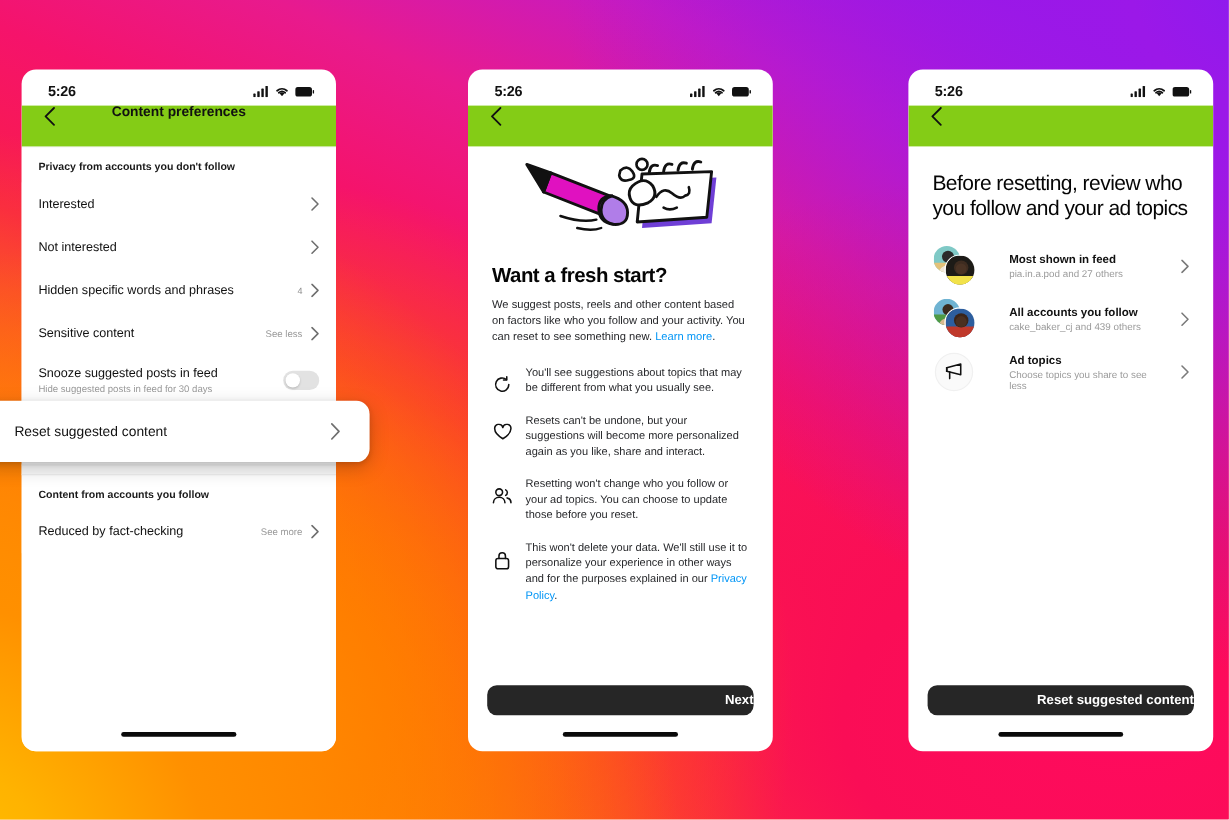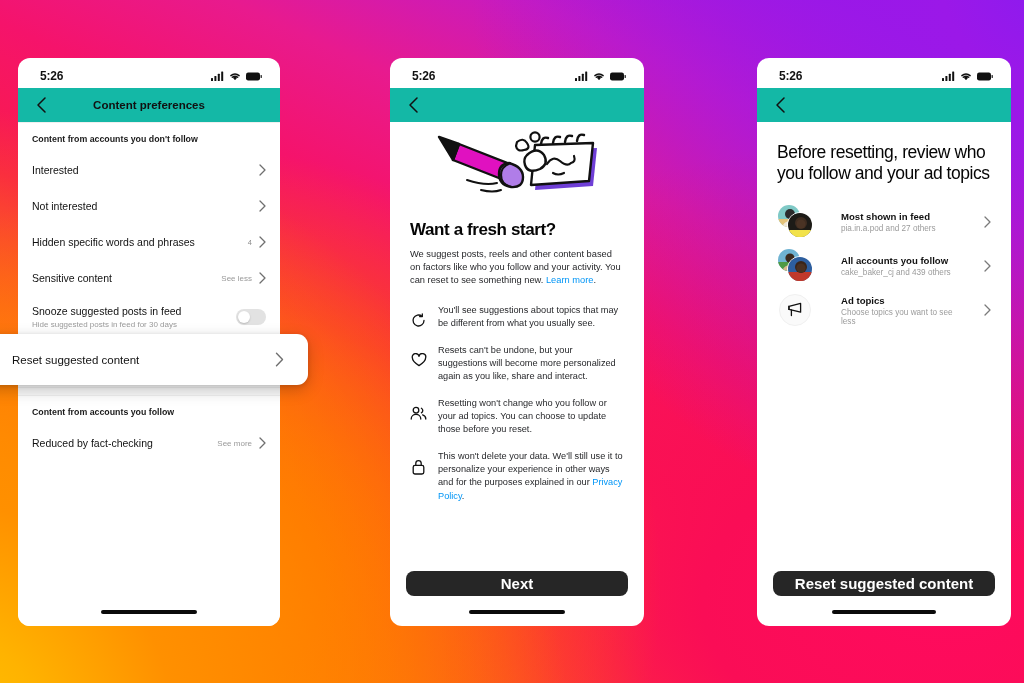--- a/index.html
+++ b/index.html
@@ -54,24 +54,24 @@
   .sb-time {
     font-size: 12px; font-weight: bold; color: #111;
     letter-spacing: -0.2px;
   }
   .sb-icons { display: flex; align-items: center; gap: 5px; }
   .sb-icons svg { display: block; }
 
   
   .navbar {
     height: 34px;
-    display: flex; align-items: center;
+    display: flex; align-items: flex-start;
     position: relative;
     padding: 0 14px;
-    background: #14b8a6;
+    background: #84cc16;
   }
   .nav-back {
     width: 18px; height: 18px;
     display: flex; align-items: center; justify-content: center;
     cursor: pointer;
   }
   .nav-title {
     position: absolute; left: 0; right: 0;
     text-align: center;
     font-size: 11.5px; font-weight: bold; color: #111;
@@ -180,23 +180,24 @@
 
   
   .cta-wrap {
     position: absolute; left: 0; right: 0; bottom: 30px;
     padding: 0 16px;
   }
   .cta {
     width: 100%; height: 25px;
     background: #262626; color: #fff;
     border: none; border-radius: 8px;
-    font-size: 15px; font-weight: bold;
+    font-size: 11px; font-weight: bold;
     font-family: "Liberation Sans", sans-serif;
     cursor: pointer;
+    text-align: right;
   }
   .home-indicator {
     position: absolute; bottom: 12px; left: 50%;
     transform: translateX(-50%);
     width: 96px; height: 4px; border-radius: 3px;
     background: #0a0a0a;
   }
   .home-indicator.wide { width: 104px; }
 </style>
 </head>
@@ -238,21 +239,21 @@
         <svg width="11" height="16" viewBox="0 0 11 16">
             <path d="M9 1 2 8l7 7" stroke="#111" stroke-width="1.5" fill="none" stroke-linecap="round" stroke-linejoin="round"></path>
           </svg>
       </div>
       <div class="nav-title">Content preferences</div>
     </div>
     <div class="nav-divider"></div>
 
     <div class="p1-body">
 
-      <div class="section-head">Content from accounts you don't follow</div>
+      <div class="section-head">Privacy from accounts you don't follow</div>
 
       <div class="list-row">
         <div class="lr-main">
             <div class="lr-title">Interested</div>
           </div>
         <span class="chev">
           <svg width="7" height="12" viewBox="0 0 7 12">
               <path d="M1 1l5 5-5 5" stroke="#6f6f6f" stroke-width="1.3" fill="none" stroke-linecap="round" stroke-linejoin="round"></path>
             </svg>
         </span>
@@ -566,21 +567,21 @@
         <div class="acct-row">
           <div class="adtopic-ico">
             <svg width="17" height="16" viewBox="0 0 17 16">
                 <path d="M2 4.4 13.6 1.3v8.9L2 7.4z" stroke="#111" stroke-width="1.3" fill="none" stroke-linejoin="round"></path>
                 <path d="M4.4 7.9v5.6" stroke="#111" stroke-width="1.3" fill="none" stroke-linecap="round"></path>
                 <path d="M2 4.4h-.1v3h.1" stroke="#111" stroke-width="1.3" fill="none"></path>
               </svg>
           </div>
           <div class="acct-main" style="padding-left:10px">
             <div class="acct-t">Ad topics</div>
-            <div class="acct-s">Choose topics you want to see less</div>
+            <div class="acct-s">Choose topics you share to see less</div>
           </div>
           <span class="chev">
             <svg width="7" height="12" viewBox="0 0 7 12">
                 <path d="M1 1l5 5-5 5" stroke="#7a7a7a" stroke-width="1.3" fill="none" stroke-linecap="round" stroke-linejoin="round"></path>
               </svg>
           </span>
         </div>
 
       </div>
     </div>

